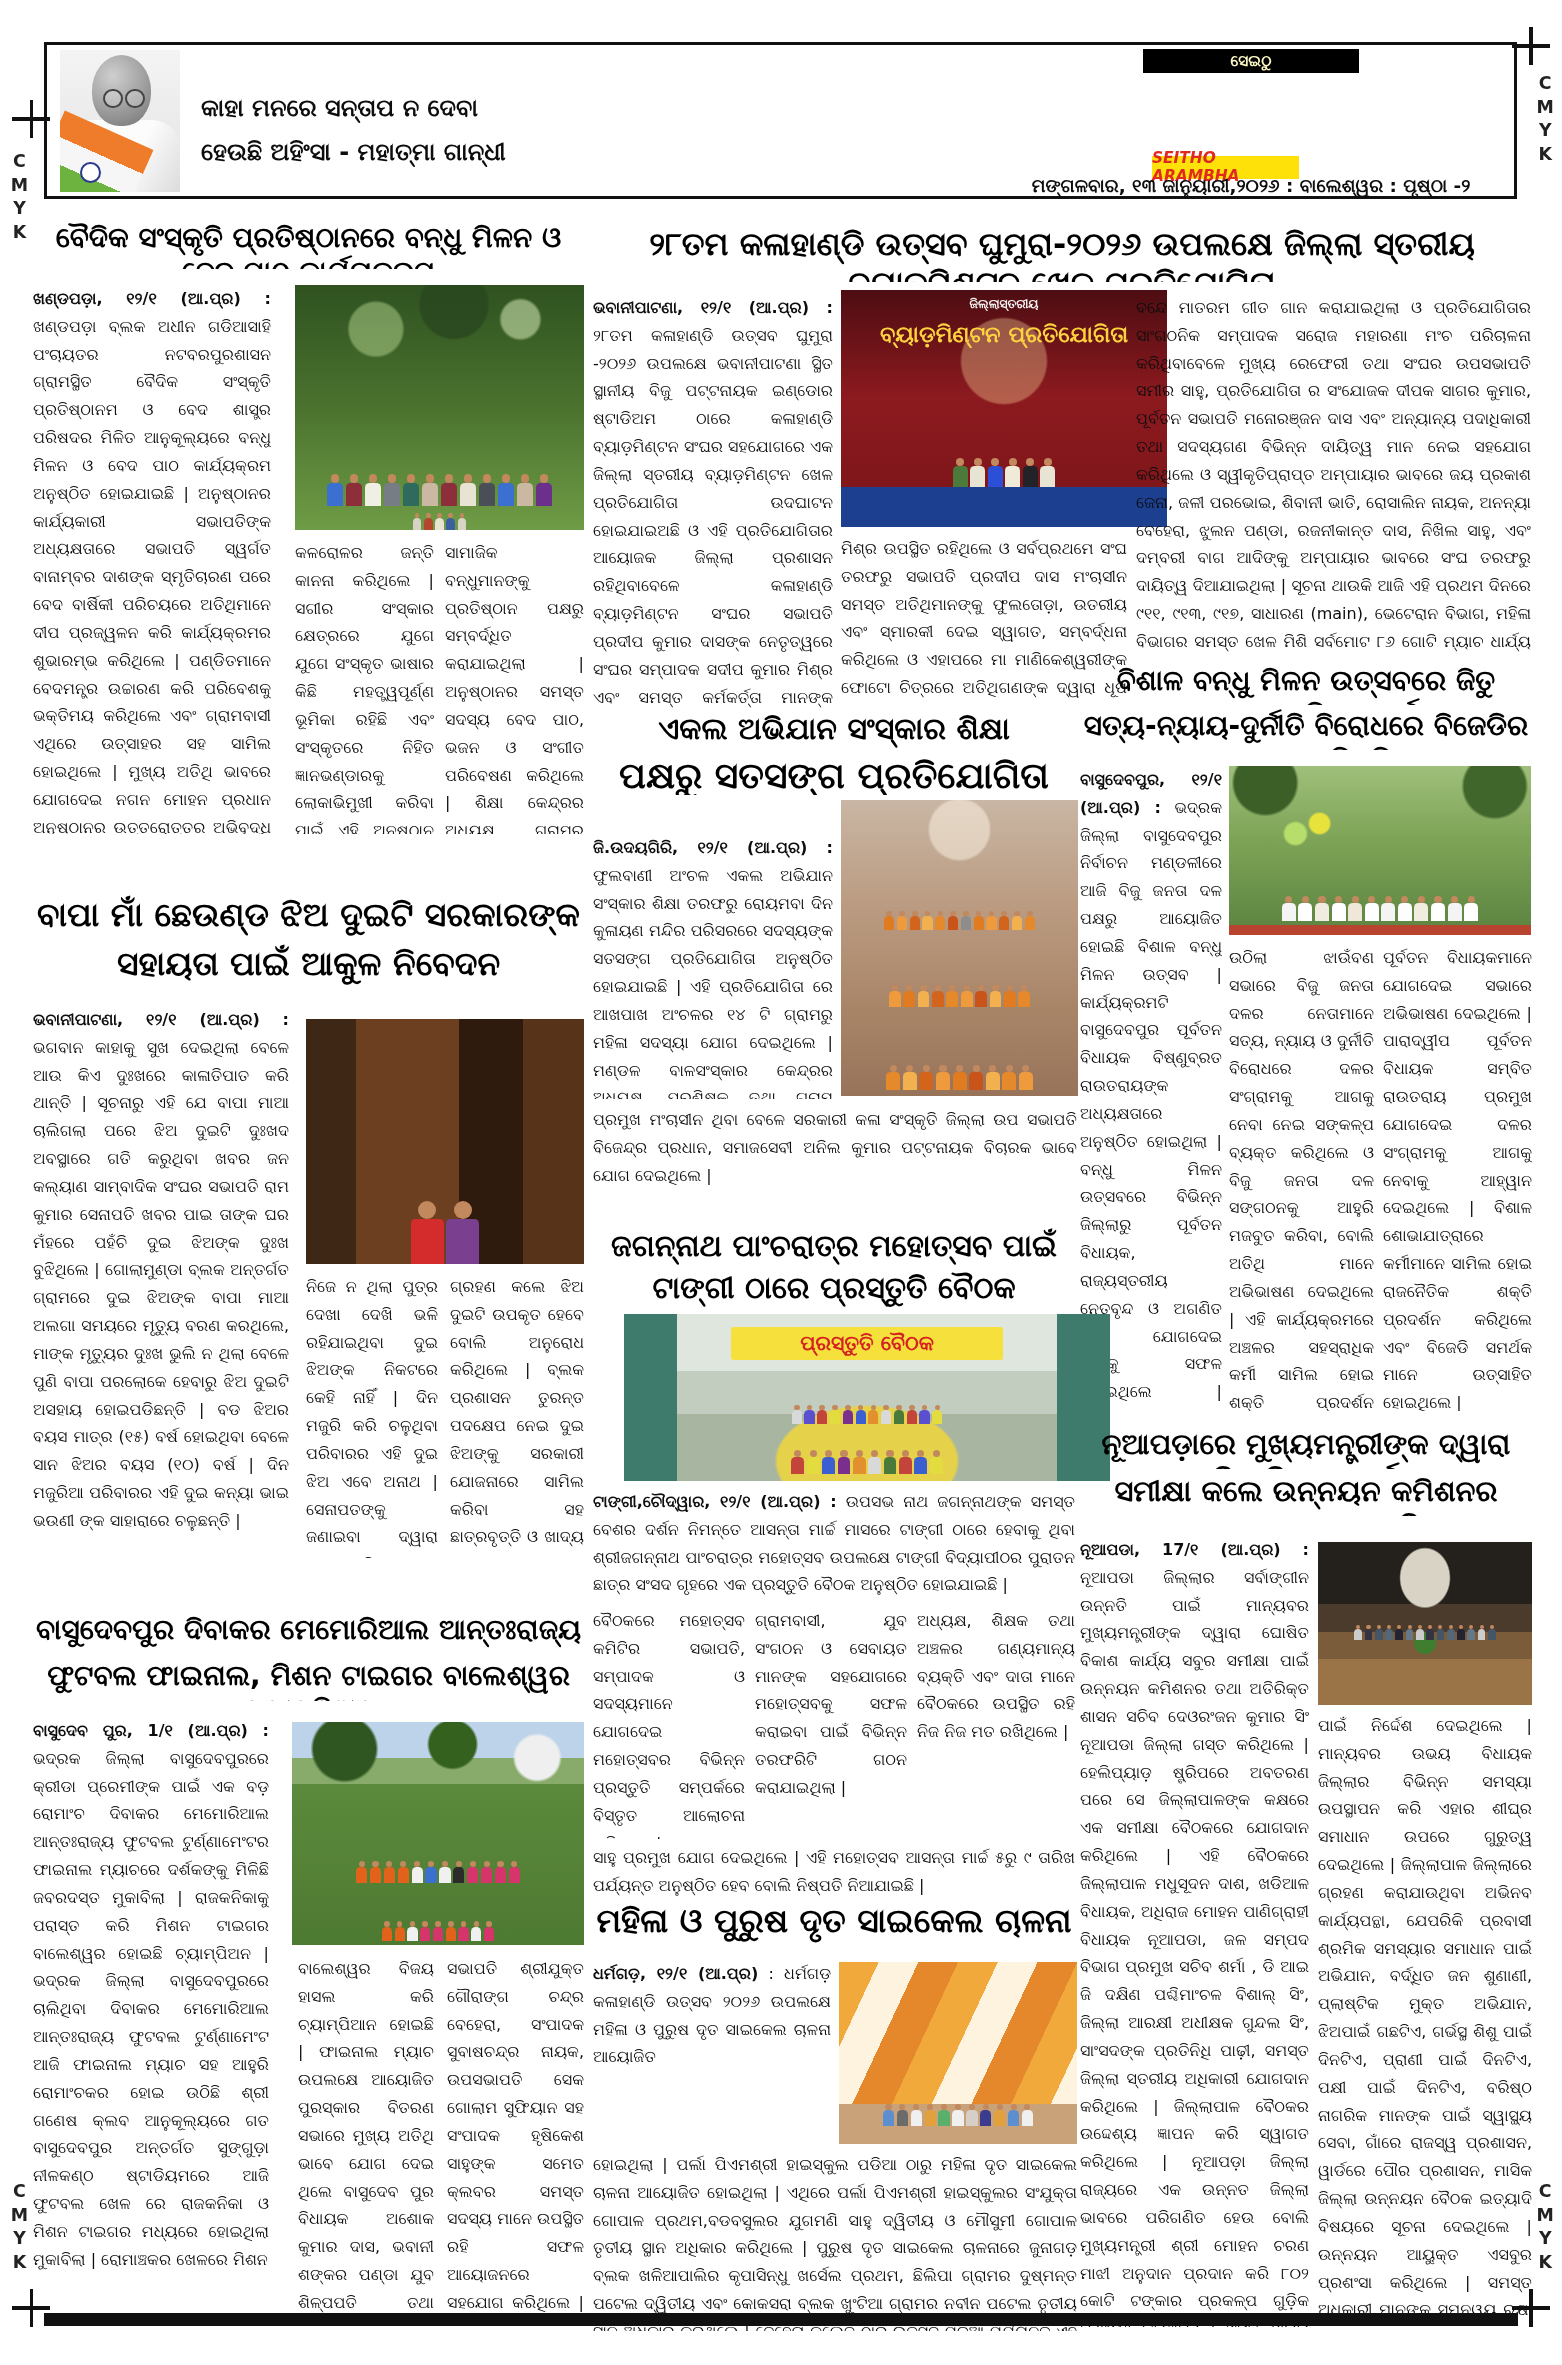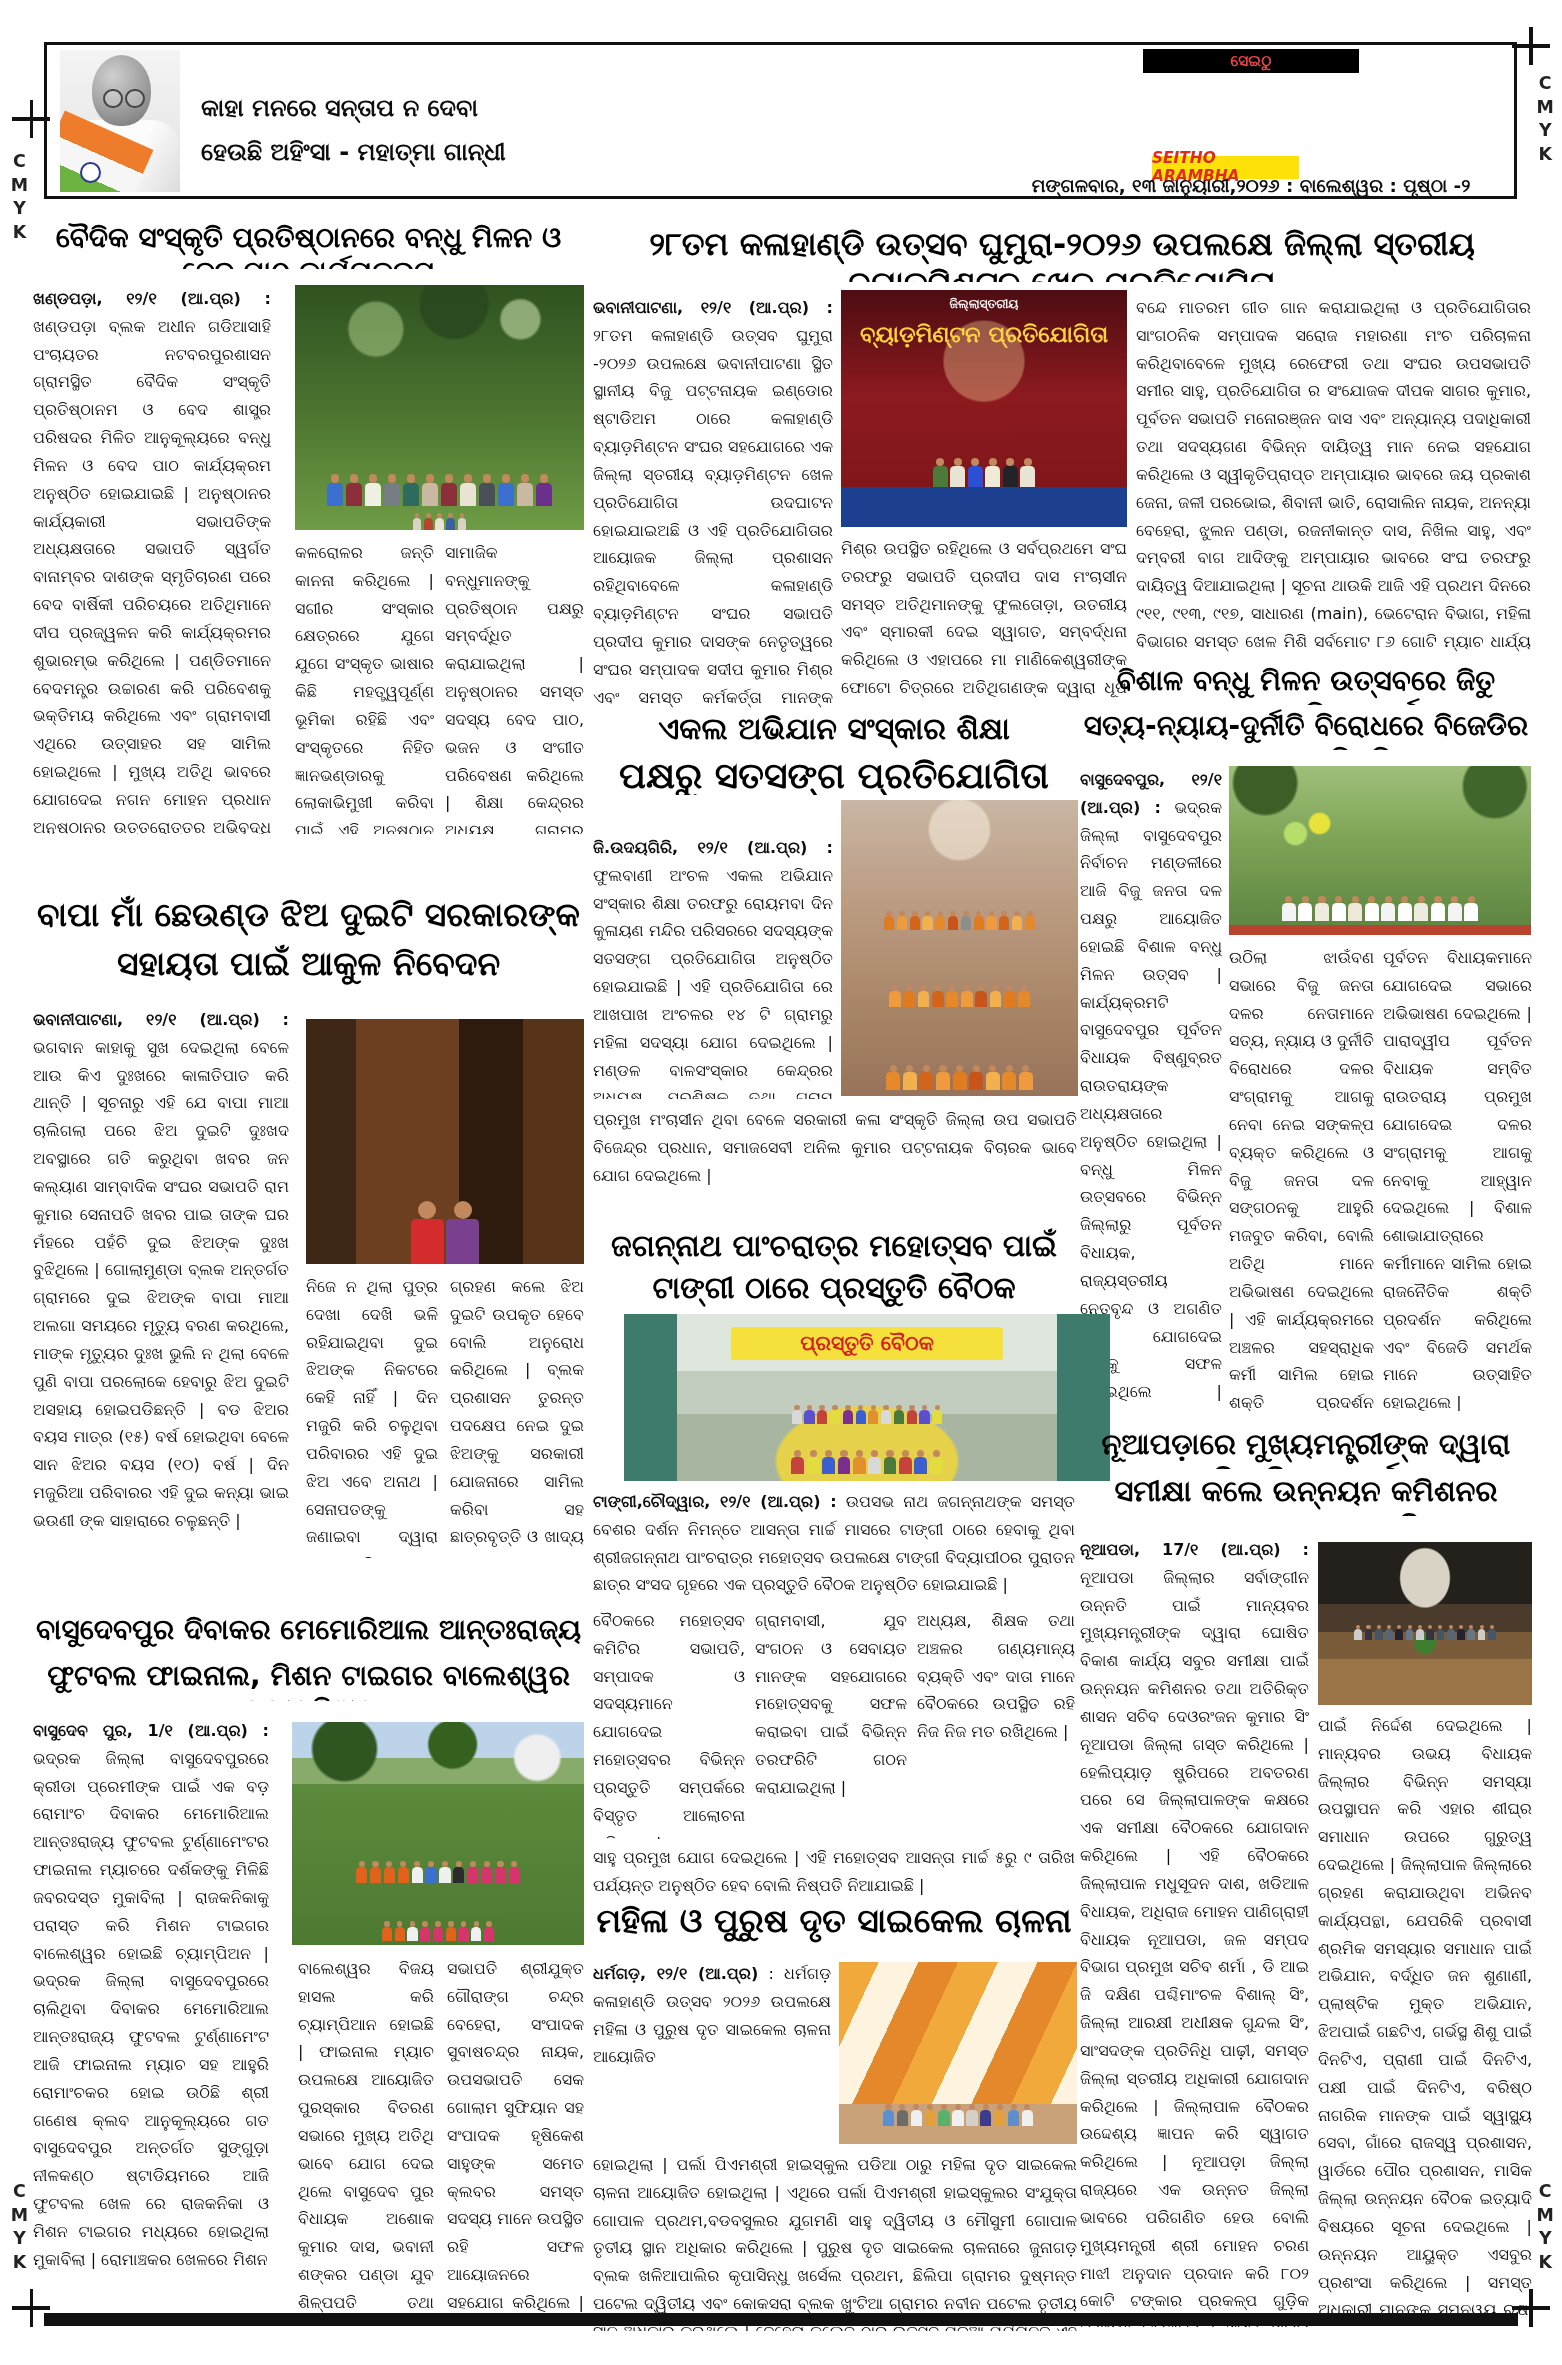--- a/index.html
+++ b/index.html
@@ -17,21 +17,21 @@
   .g-head{position:absolute;left:32px;top:5.1px;width:59px;height:71px;border-radius:50% 50% 46% 46%;
           background:radial-gradient(circle at 35% 30%,#cfcfcf,#8f8f8f 70%,#6f6f6f);}
   .g-glass{position:absolute;left:43px;top:39px;width:15.4px;height:15.4px;border:2.6px solid #444;border-radius:50%;background:rgba(255,255,255,.25);}
   .g-glass2{position:absolute;left:65px;top:39px;width:15.4px;height:15.4px;border:2.6px solid #444;border-radius:50%;background:rgba(255,255,255,.25);}
   .g-shawl{position:absolute;left:4.1px;top:70px;width:118px;height:82px;background:linear-gradient(120deg,#fcfcfc 55%,#d8d8d8);border-radius:15.4px 31px 0 0;}
   .g-band{position:absolute;left:-15.4px;top:77px;width:97px;height:77px;transform:rotate(24deg);
           background:linear-gradient(180deg,#ef7c2a 0 34%,#f6f6f6 34% 67%,#6cb33f 67%);}
   .g-chakra{position:absolute;left:19.5px;top:112px;width:17.4px;height:17.4px;border-radius:50%;border:2.6px solid #2b3a8c;background:#fff;}
   .quote{position:absolute;left:154px;font-size:24px;font-weight:bold;white-space:nowrap;}
   .q1{top:49px;} .q2{top:93px;}
-  .mast-kicker{position:absolute;left:1096px;top:4.1px;width:216px;height:23.6px;background:#000;color:#ef4444;
+  .mast-kicker{position:absolute;left:1096px;top:4.1px;width:216px;height:23.6px;background:#000;color:#fef9c3;
                font-size:15.4px;display:flex;align-items:center;justify-content:center;font-weight:bold;}
   .mast-title{position:absolute;left:1065px;top:21.5px;width:277px;text-align:center;
               font-size:93px;line-height:1.02;font-weight:800;letter-spacing:-3.1px;overflow:hidden;height:95px;}
   .mast-chip{position:absolute;left:1105px;top:111px;width:147px;height:22.5px;background:#ffe10a;color:#e02a20;
              font-size:15.4px;font-weight:800;font-style:italic;display:flex;align-items:center;justify-content:center;}
   .dateline{position:absolute;left:963px;top:130px;width:482px;text-align:center;font-size:18.4px;font-weight:700;}
   
   .hl{position:absolute;font-weight:800;text-align:center;line-height:1.22;overflow:hidden;color:#000;}
   .bodytext{position:absolute;font-size:16px;line-height:1.74;text-align:justify;overflow:hidden;}
   .byl{font-weight:bold;}
@@ -43,21 +43,21 @@
   .ph-banner{position:absolute;left:5%;right:5%;text-align:center;font-weight:800;overflow:hidden;}
   
   .photo-forest{background:
      radial-gradient(circle at 78% 14%,rgba(215,235,185,.55) 0 6%,transparent 7%),
      radial-gradient(circle at 28% 18%,rgba(195,225,155,.45) 0 9%,transparent 10%),
      radial-gradient(circle at 55% 8%,rgba(40,70,30,.8) 0 12%,transparent 13%),
      linear-gradient(180deg,#2f5220,#4c742f 52%,#6f9c46);}
   .photo-badminton{background:
      linear-gradient(0deg,#1c3f8f 0 17%,transparent 17%),
      radial-gradient(circle at 50% 30%,rgba(255,220,160,.35) 0 18%,transparent 19%),
-     linear-gradient(180deg,#4d0d12,#8c1a1f 45%,#7a1518);}
+     linear-gradient(180deg,#4d0d12,#8c1a1f 45%,#7a1518); padding-left: 40px;}
   .photo-doorway{background:linear-gradient(90deg,#3f2715 0 18%,#6b3f20 18% 55%,#2e1b0e 55% 78%,#57331a 78%);}
   .photo-ekal{background:
      radial-gradient(circle at 50% 10%,rgba(255,245,230,.5) 0 10%,transparent 11%),
      linear-gradient(180deg,#c9b6a4,#bb9c82 35%,#a98568 70%,#97735a);}
   .photo-bjd{background:
      radial-gradient(circle at 12% 10%,#3c5e27 0 10%,transparent 11%),
      radial-gradient(circle at 88% 12%,#41662b 0 10%,transparent 11%),
      radial-gradient(circle at 30% 34%,#e8e23c 0 4%,transparent 5%),
      radial-gradient(circle at 22% 40%,#b7de6a 0 4%,transparent 5%),
      linear-gradient(0deg,#b8432f 0 6%,transparent 6%),

